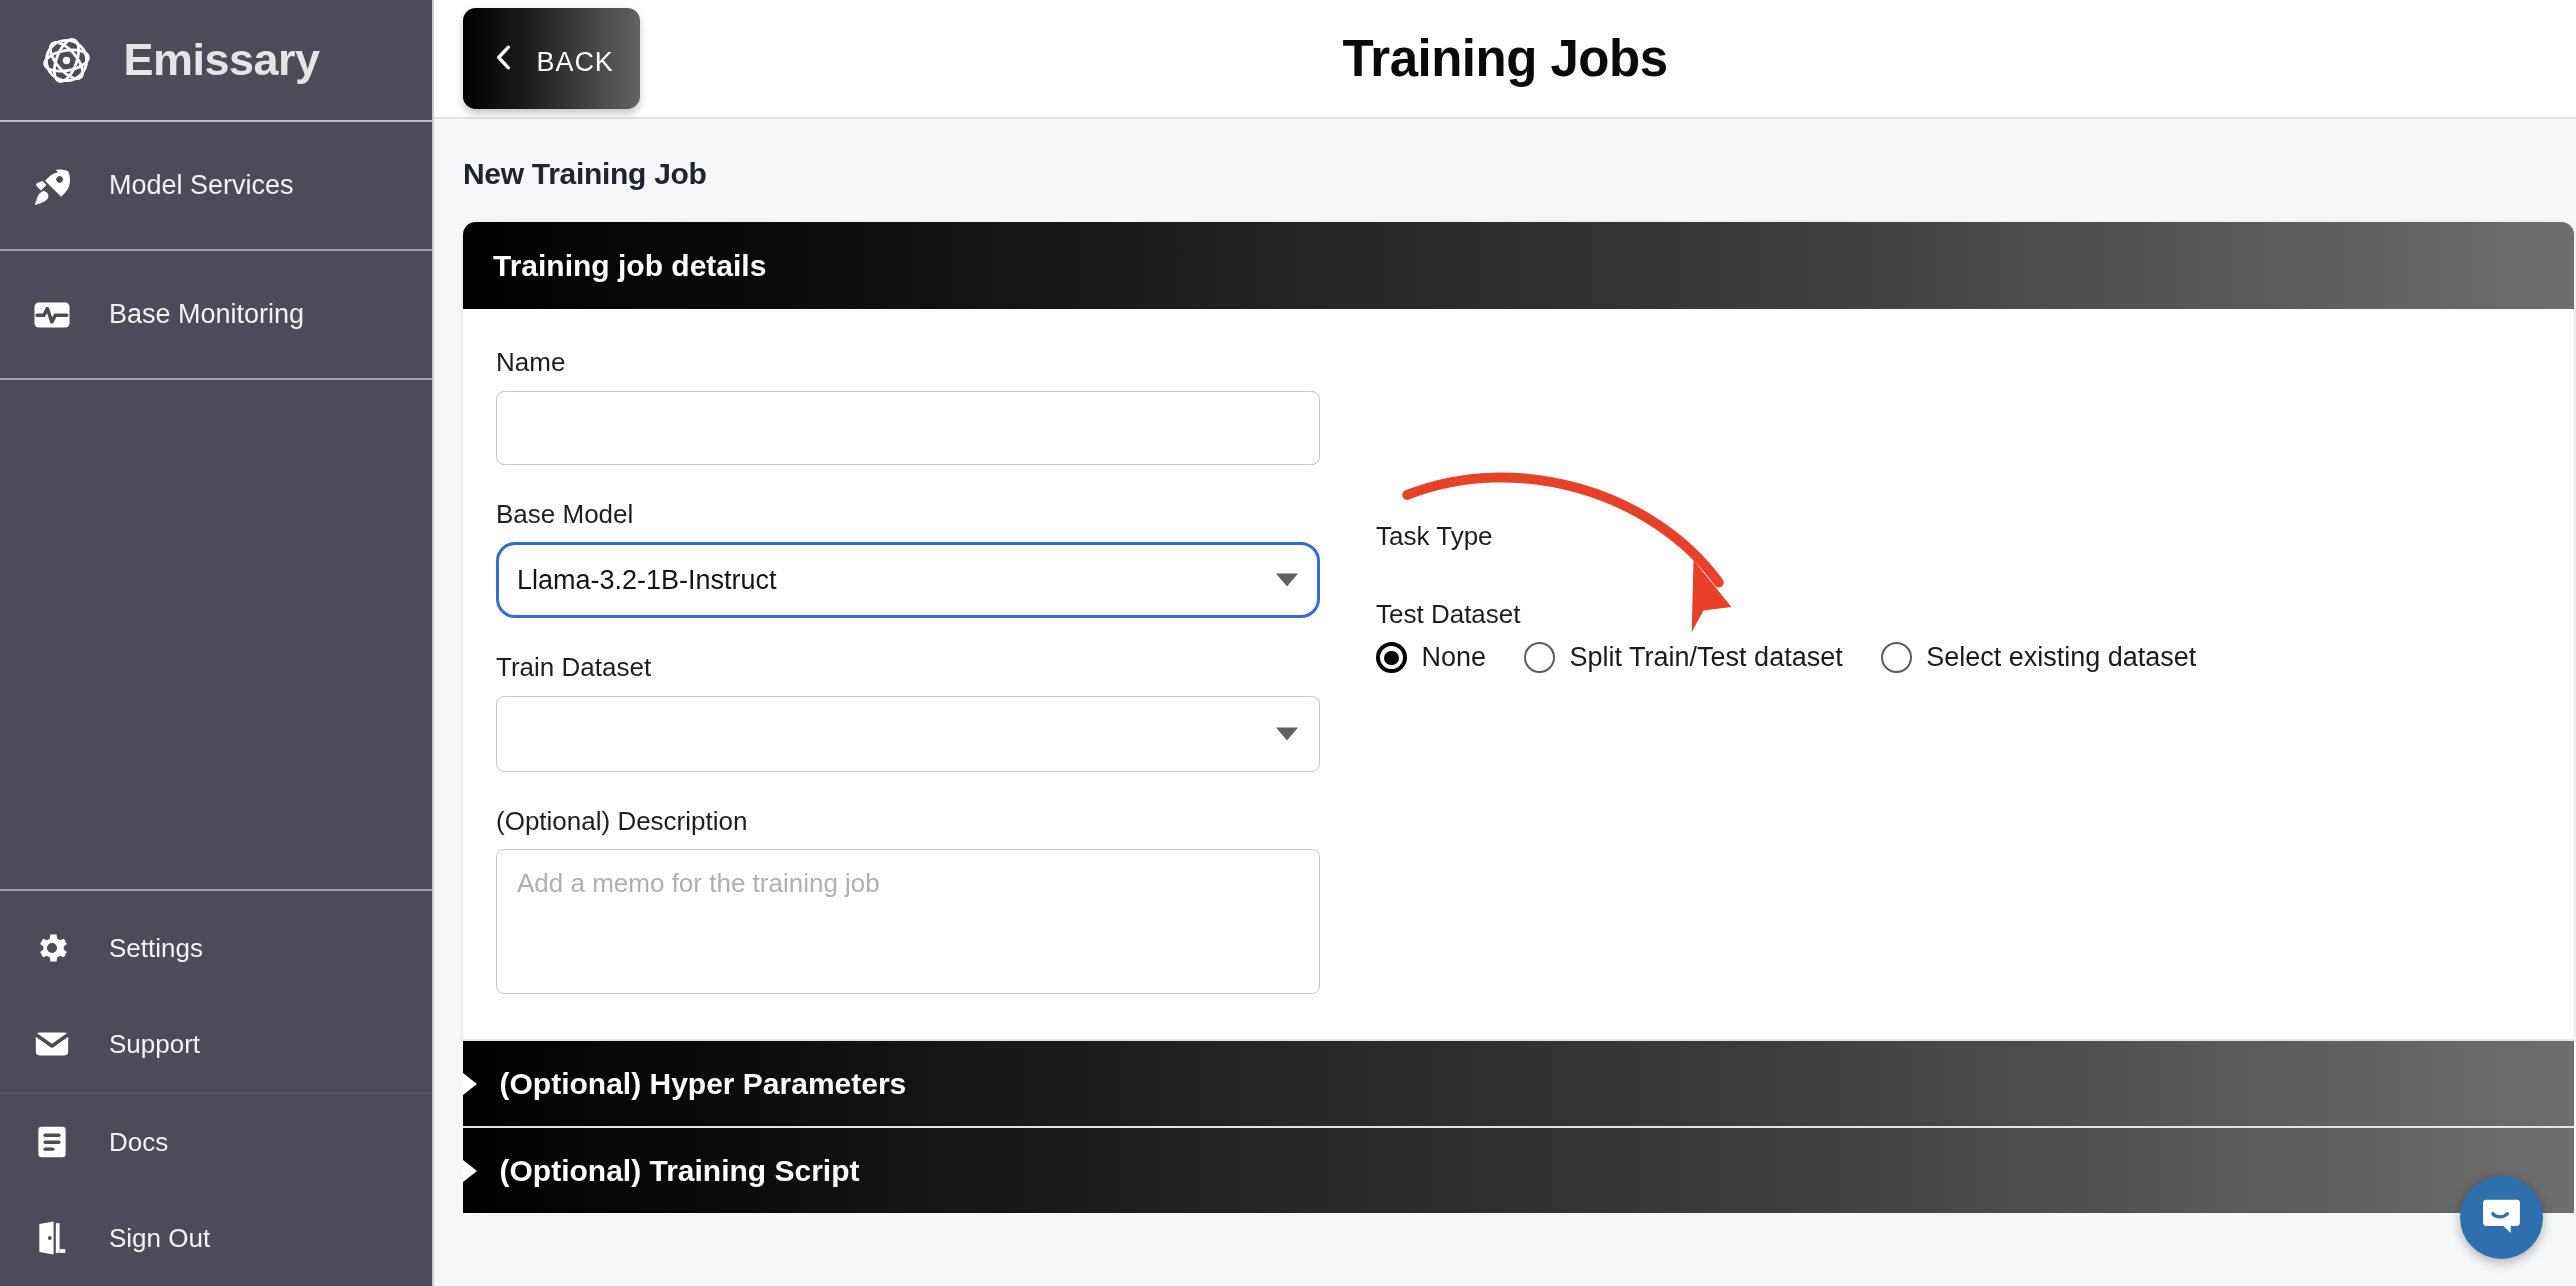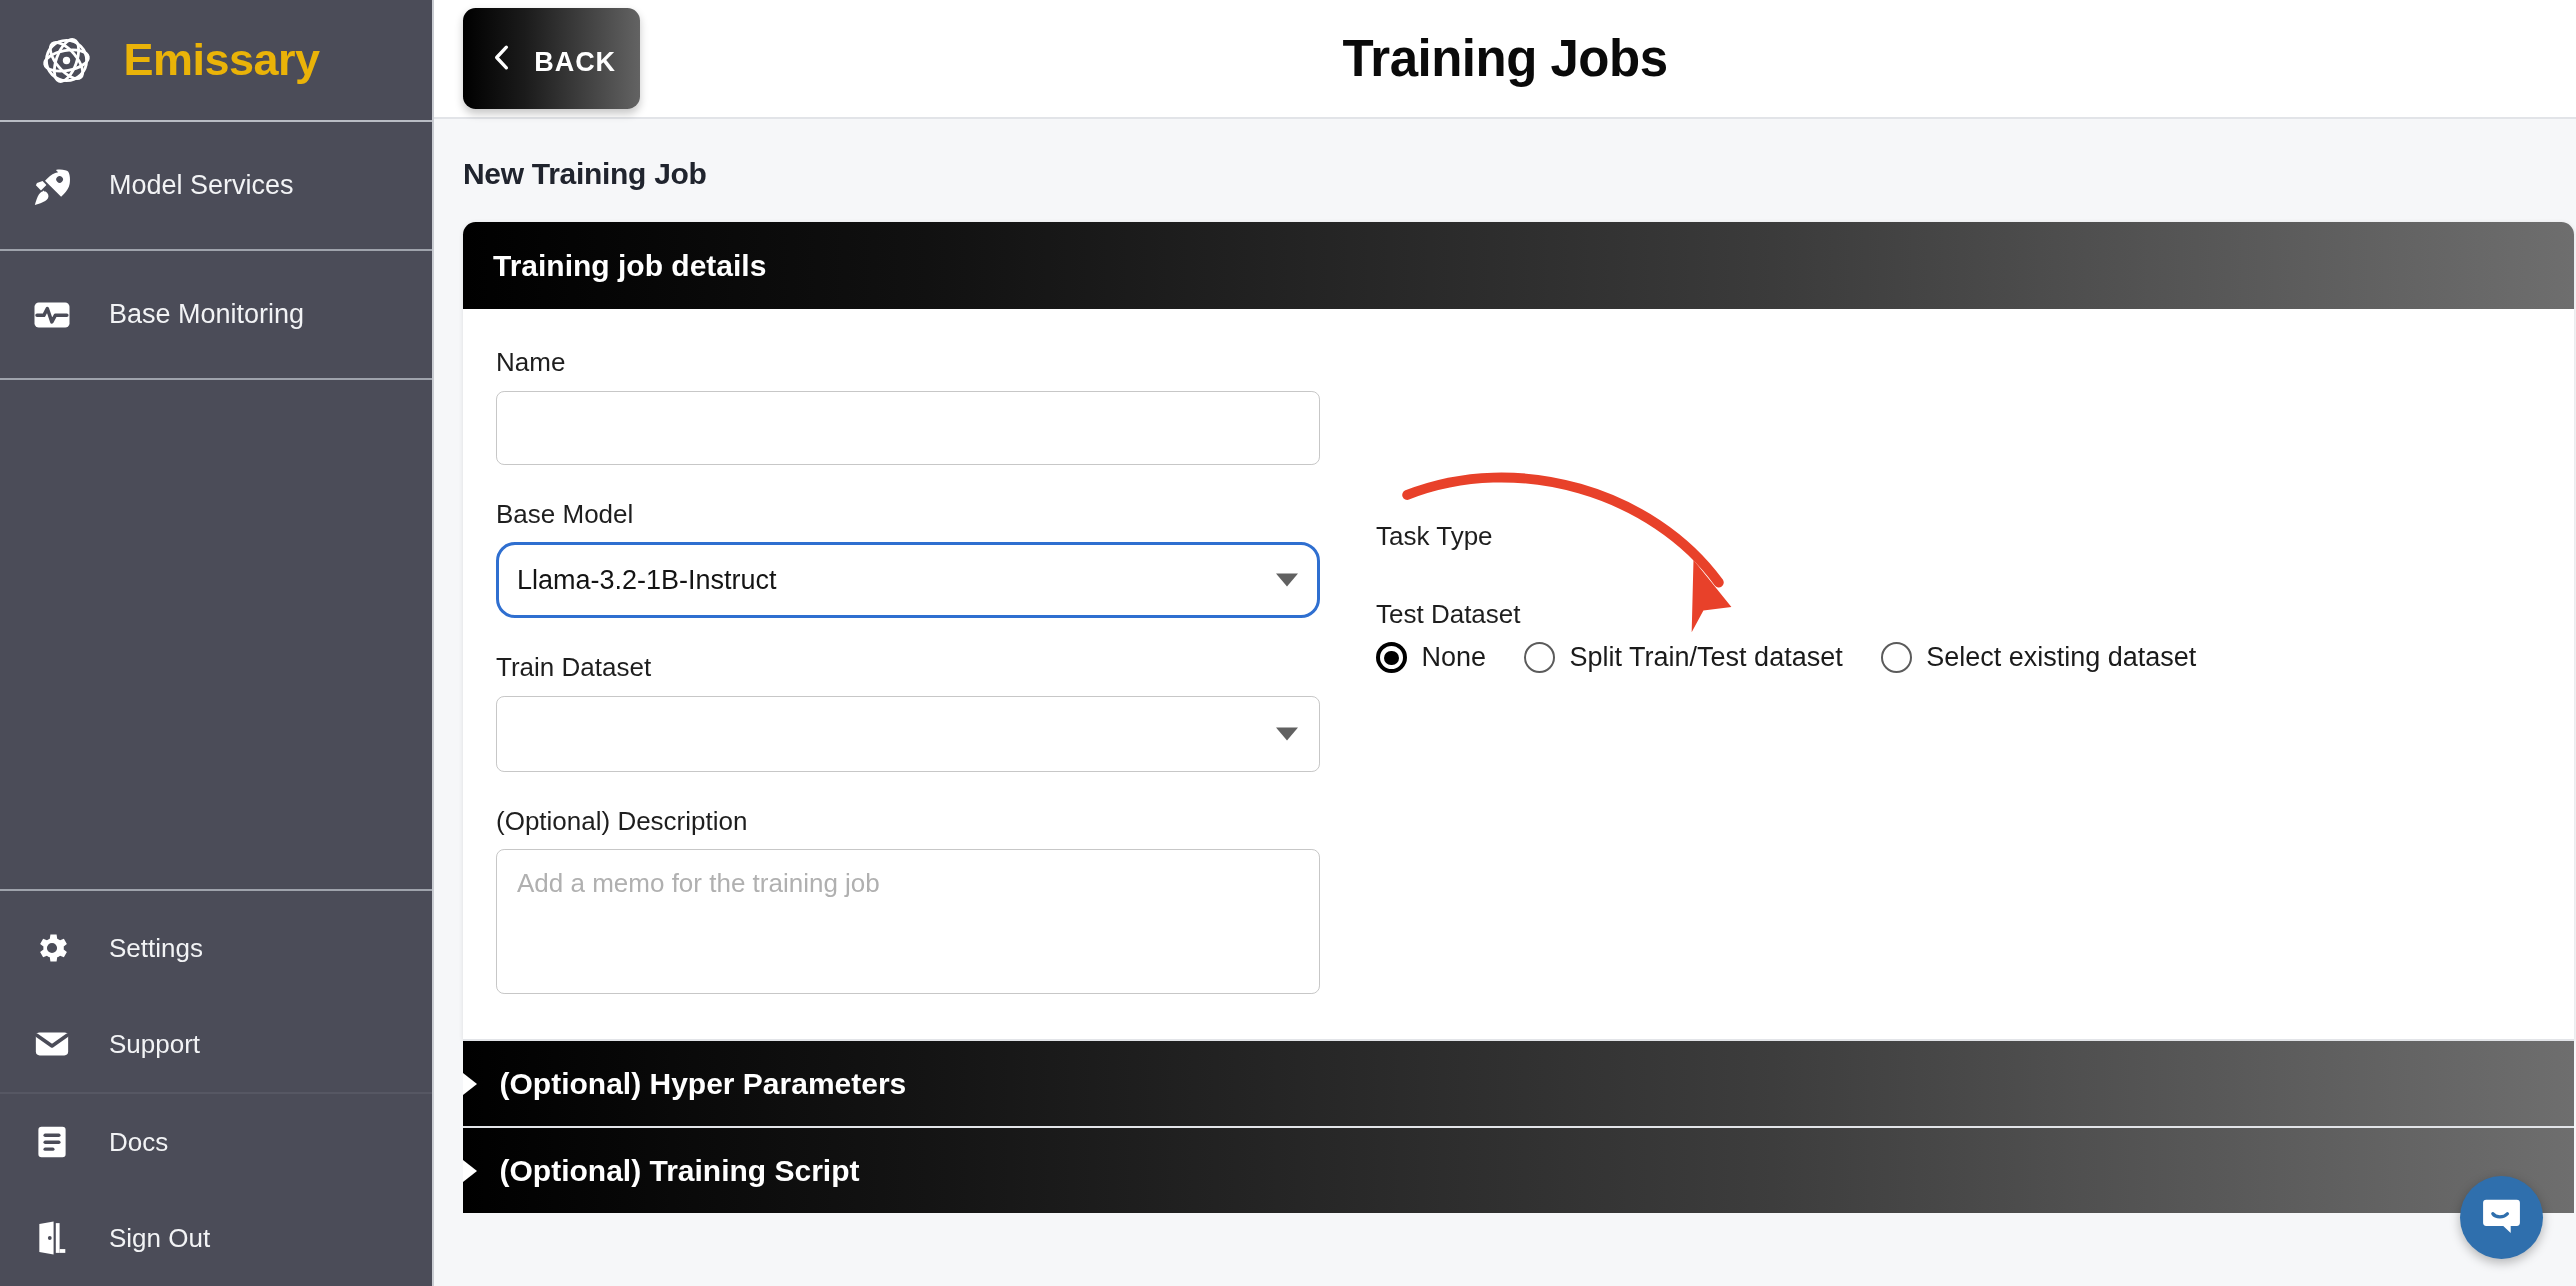--- a/index.html
+++ b/index.html
@@ -27,21 +27,21 @@
     height: 122px;
     flex: 0 0 122px;
     display: flex;
     align-items: center;
     padding-left: 33px;
     gap: 23.5px;
     border-bottom: 2.7px solid #b9bcc4;
   }
   .brand-logo { width: 67px; height: 67px; flex: 0 0 67px; }
   .brand-name {
-    color: #eab308;
+    color: #e5e5e5;
     font-size: 45px;
     font-weight: bold;
     letter-spacing: -0.5px;
   }
 
   .nav-item {
     height: 129px;
     flex: 0 0 129px;
     display: flex;
     align-items: center;
@@ -87,21 +87,21 @@
     background: linear-gradient(90deg, #000000 0%, #1b1b1b 35%, #4a4a4a 78%, #636363 100%);
     color: #ffffff;
     display: flex;
     align-items: center;
     justify-content: center;
     gap: 16.3px;
     cursor: pointer;
     box-shadow: 0 4.5px 9px rgba(0,0,0,0.22);
     border: none;
   }
-  .back-label { font-size: 27px; font-weight: 700; letter-spacing: 0.9px; color: #fff; margin-top: 8px; }
+  .back-label { font-size: 27px; font-weight: 400; letter-spacing: 0.9px; color: #fff; margin-top: 8px; }
   .page-title {
     position: absolute;
     left: 0; right: 0;
     text-align: center;
     font-size: 51px;
     font-weight: bold;
     color: #0a0a0a;
     letter-spacing: -0.5px;
     pointer-events: none;
   }

